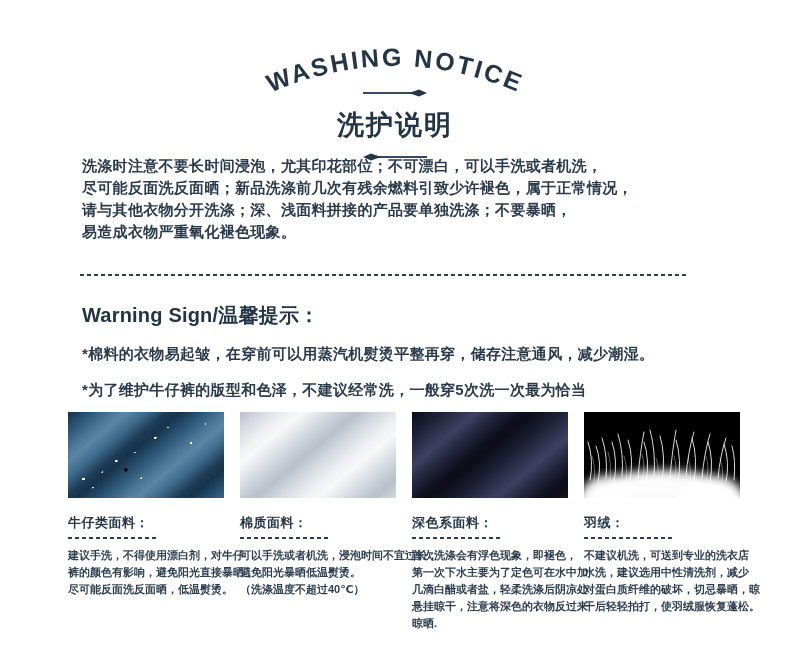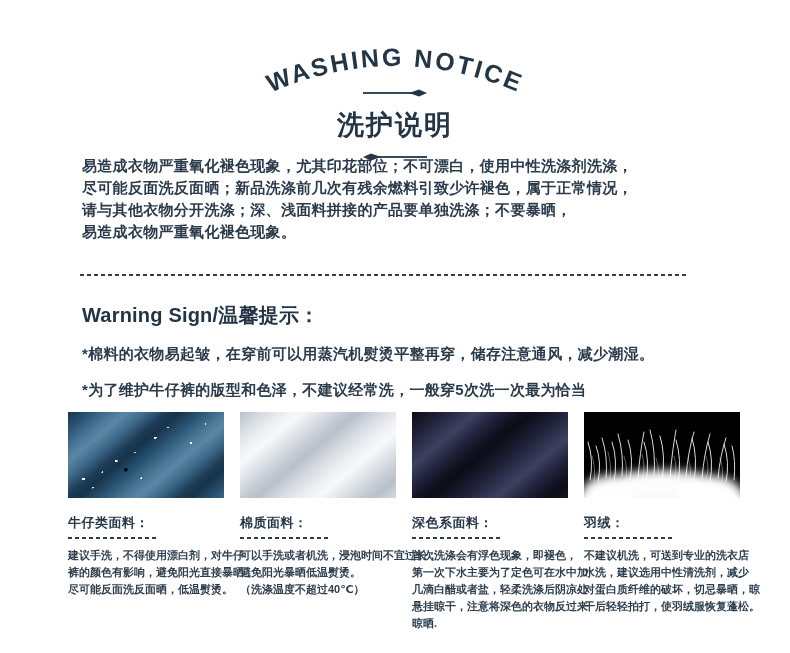--- a/index.html
+++ b/index.html
@@ -88,21 +88,21 @@
       </svg>
       <h1 class="cn-title">洗护说明</h1>
       <svg class="orn orn-r" viewBox="0 0 64 10" aria-hidden="true">
         <rect class="stroke" x="0" y="4.1" width="49" height="1.8"></rect>
         <polygon class="stroke" points="46,5 56,1.6 64,5 56,8.4"></polygon>
       </svg>
     </div>
   </header>
 
   <section class="intro">
-    <div>易造成衣物严重氧化褪色现象，尤其印花部位；不可漂白，使用中性洗涤剂洗涤，</div>
+    <div>洗涤时注意不要长时间浸泡，尤其印花部位；不可漂白，可以手洗或者机洗，</div>
     <div>尽可能反面洗反面晒；新品洗涤前几次有残余燃料引致少许褪色，属于正常情况，</div>
     <div>请与其他衣物分开洗涤；深、浅面料拼接的产品要单独洗涤；不要暴晒，</div>
     <div>易造成衣物严重氧化褪色现象。</div>
   </section>
 
   <div class="divider"></div>
 
   <section class="warning">
     <h2><span>Warning Sign/</span><span>温馨提示：</span></h2>
     <div class="tip">*棉料的衣物易起皱，在穿前可以用蒸汽机熨烫平整再穿，储存注意通风，减少潮湿。</div>

